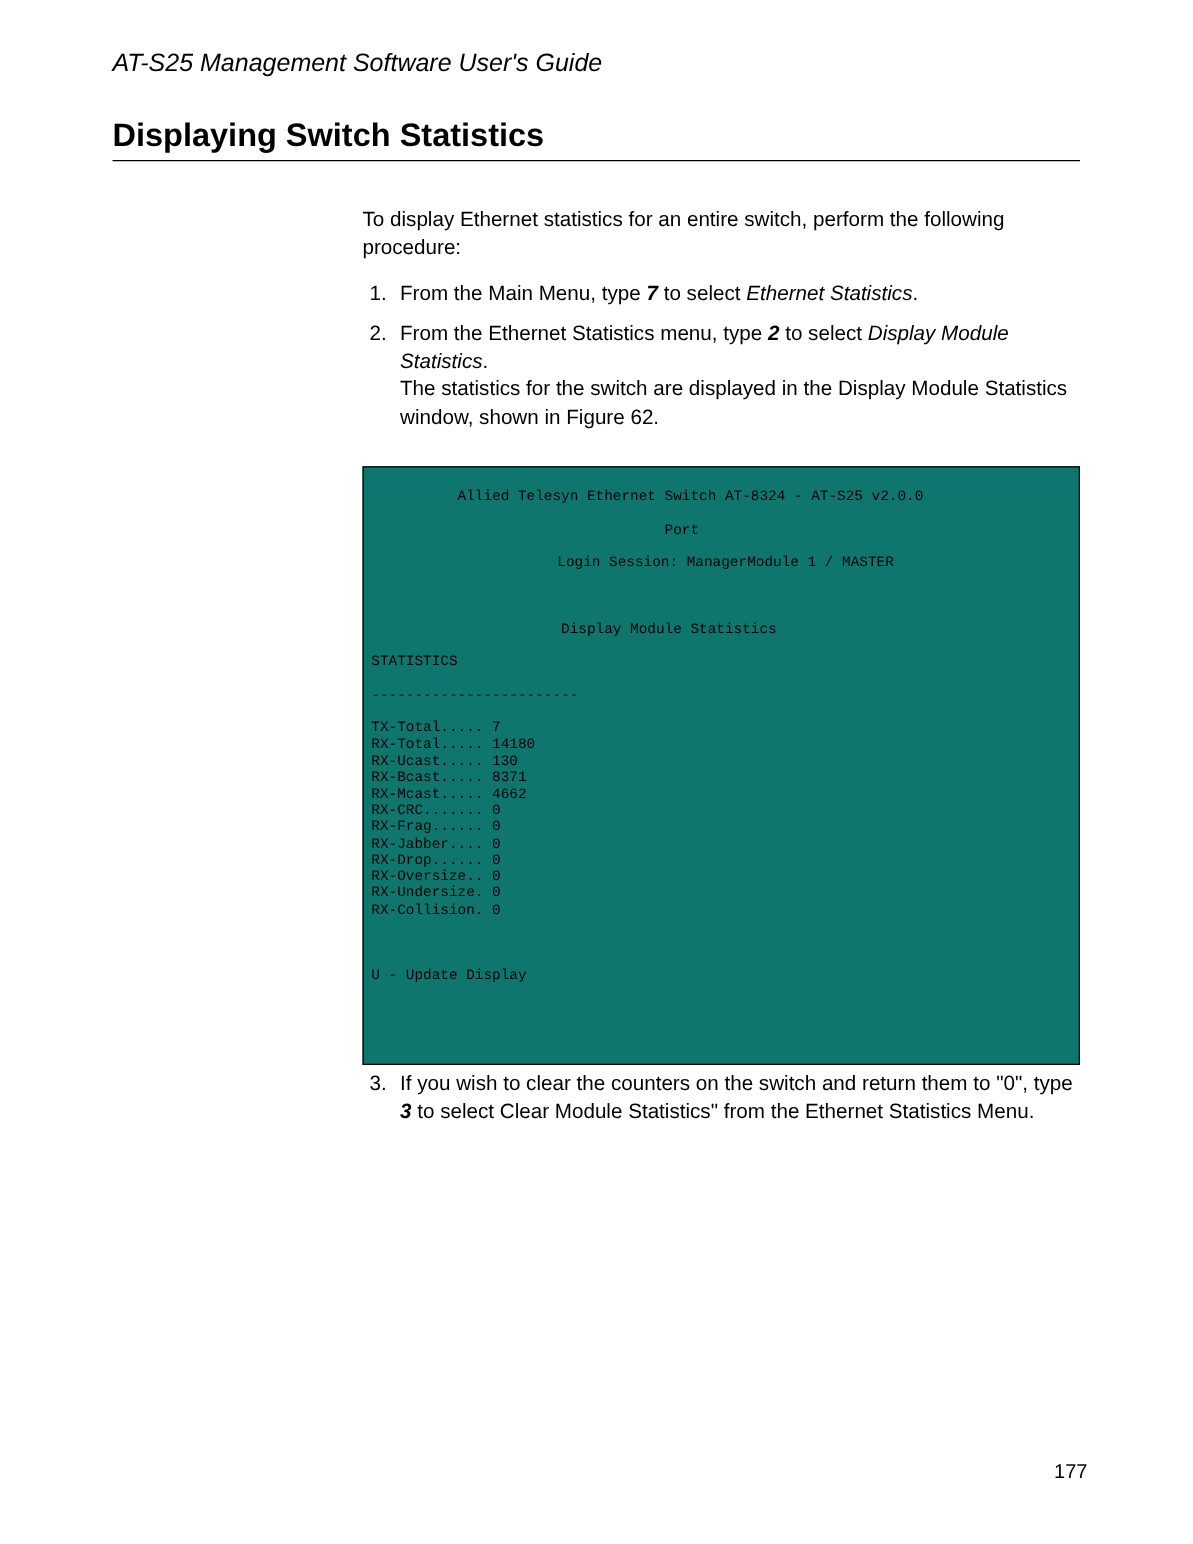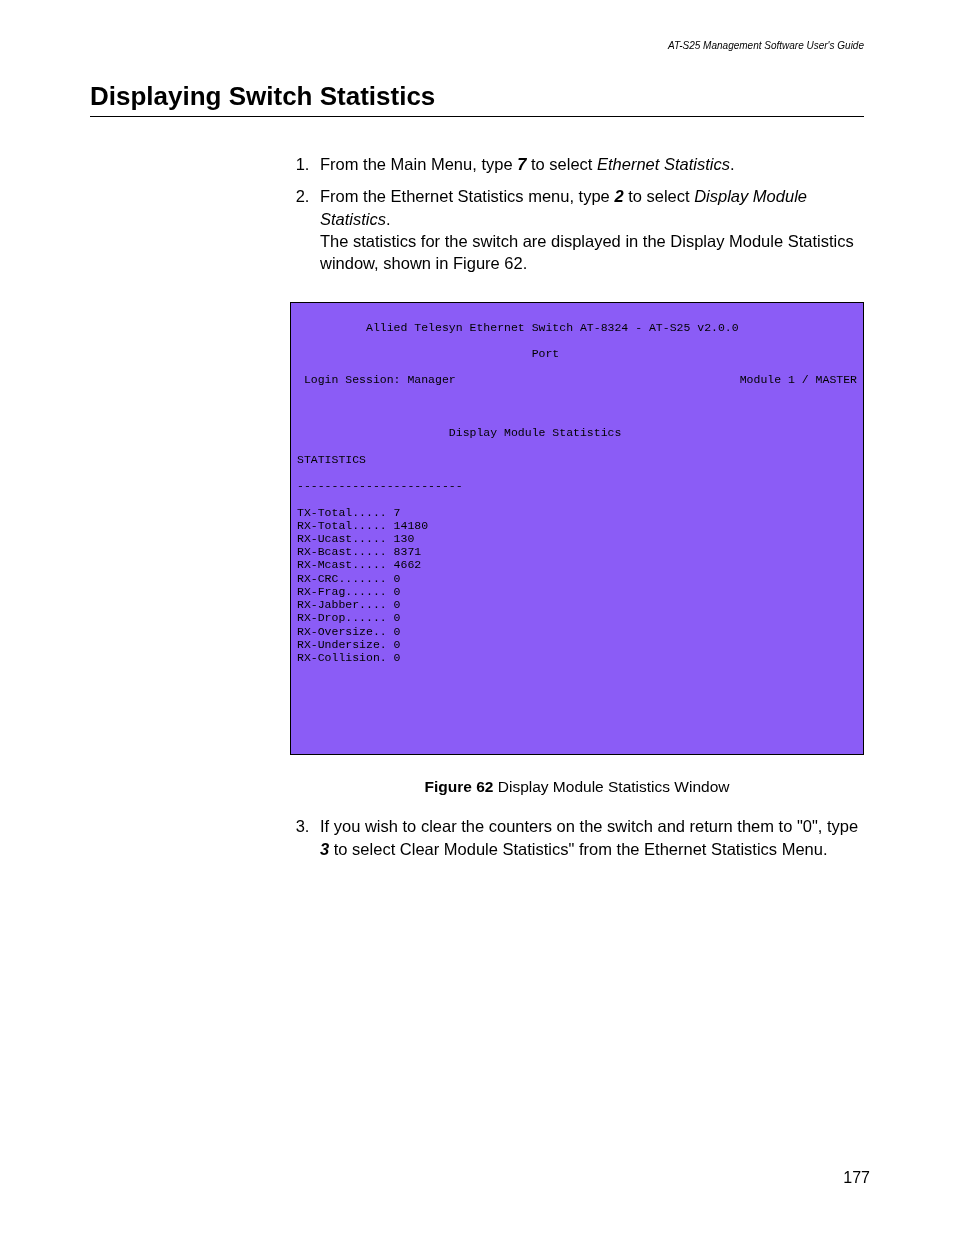--- a/index.html
+++ b/index.html
@@ -10,23 +10,23 @@
     color: #000000;
   }
   .page {
     width: 954px;
     height: 1235px;
     box-sizing: border-box;
     padding: 40px 90px 40px 90px;
     position: relative;
   }
   .running-header {
-    text-align: right;
+    text-align: left;
     font-style: italic;
-    font-size: 10px;
+    font-size: 20px;
     margin-bottom: 30px;
     font-family: 'Helvetica Neue', Arial, sans-serif;
   }
   .section-heading {
     font-size: 26px;
     font-weight: bold;
     font-family: 'Helvetica Neue', Arial, sans-serif;
     border-bottom: 1px solid #000;
     padding-bottom: 4px;
     margin-bottom: 36px;
@@ -60,21 +60,21 @@
     font-style: italic;
   }
   .boldref {
     font-weight: bold;
   }
   .figure-wrap {
     margin: 28px 0 4px 0;
   }
   .terminal {
     border: 1px solid #000;
-    background: #8b5cf6;
+    background: #0f766e;
     font-family: 'Courier New', monospace;
     font-size: 11.5px;
     line-height: 1.15;
     padding: 4px 6px 10px 6px;
     white-space: pre;
     overflow: hidden;
   }
   .term-line { display: block; }
   .term-row {
     display: flex;
@@ -101,49 +101,48 @@
 <body>
 
 <div class="page">
 
   <div class="running-header">AT-S25 Management Software User's Guide</div>
 
   <div class="section-heading">Displaying Switch Statistics</div>
 
   <div class="body-block">
 
+    <p>To display Ethernet statistics for an entire switch, perform the following procedure:</p>
 
     <ol class="steps">
       <li>
         <span>From the Main Menu, type </span><span class="bold-inline">7</span><span> to select </span><span class="italic">Ethernet Statistics</span><span>.</span>
       </li>
       <li>
         <span>From the Ethernet Statistics menu, type </span><span class="bold-inline">2</span><span> to select </span><span class="italic">Display Module Statistics</span><span>.</span>
         <p class="step-sub">The statistics for the switch are displayed in the Display Module Statistics window, shown in Figure 62.</p>
       </li>
     </ol>
 
     <div class="figure-wrap">
       <div class="terminal">
 <span class="term-line">          Allied Telesyn Ethernet Switch AT-8324 - AT-S25 v2.0.0</span>
 <span class="term-line">                                  Port</span>
-<div style="display:flex;justify-content:space-between;"><span> Login Session: Manager</span><span>Module 1 / MASTER</span></div>
+<div style="display:flex;justify-content:center;"><span> Login Session: Manager</span><span>Module 1 / MASTER</span></div>
 <span class="term-line"> </span>
 <span class="term-line">                      Display Module Statistics</span>
 <span class="term-line">STATISTICS</span>
 <span class="term-line">------------------------</span>
 <div id="term-rows"><div class="term-row"><span>TX-Total..... 7</span></div><div class="term-row"><span>RX-Total..... 14180</span></div><div class="term-row"><span>RX-Ucast..... 130</span></div><div class="term-row"><span>RX-Bcast..... 8371</span></div><div class="term-row"><span>RX-Mcast..... 4662</span></div><div class="term-row"><span>RX-CRC....... 0</span></div><div class="term-row"><span>RX-Frag...... 0</span></div><div class="term-row"><span>RX-Jabber.... 0</span></div><div class="term-row"><span>RX-Drop...... 0</span></div><div class="term-row"><span>RX-Oversize.. 0</span></div><div class="term-row"><span>RX-Undersize. 0</span></div><div class="term-row"><span>RX-Collision. 0</span></div></div>
 <span class="term-line"> </span>
+<span class="term-line">U - Update Display</span>
 <span class="term-line"> </span>
       </div>
     </div>
 
-    <div class="figure-caption">
-      <span class="figno">Figure 62</span><span>  Display Module Statistics Window</span>
-    </div>
 
 
     <ol class="steps" start="3">
       <li>
         <span>If you wish to clear the counters on the switch and return them to "0", type </span><span class="bold-inline">3</span><span> to select Clear Module Statistics" from the Ethernet Statistics Menu.</span>
       </li>
     </ol>
 
   </div>
 

